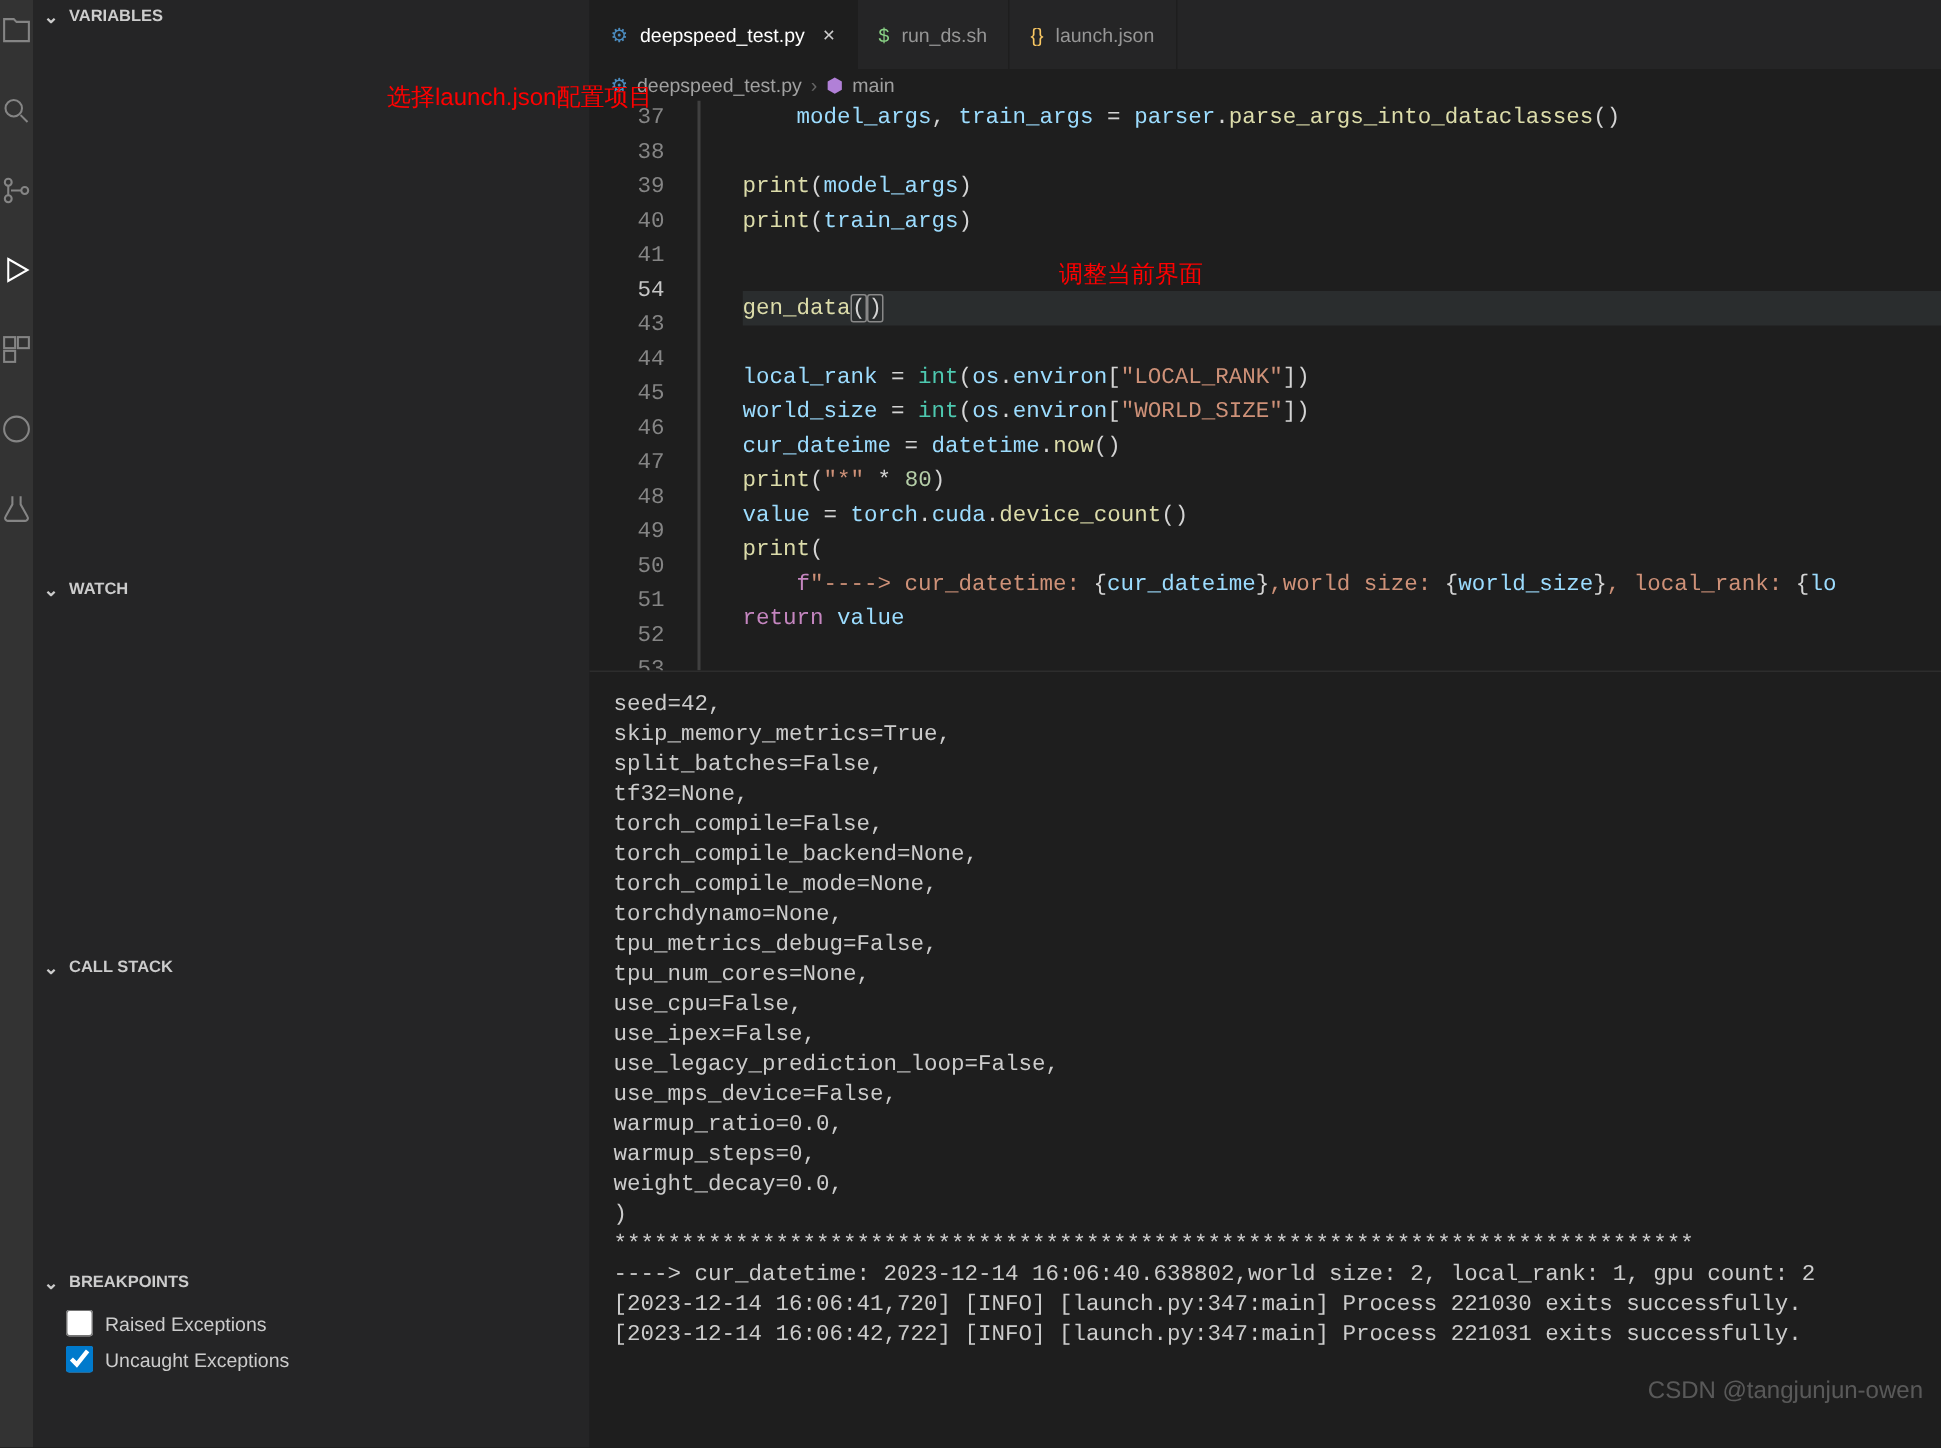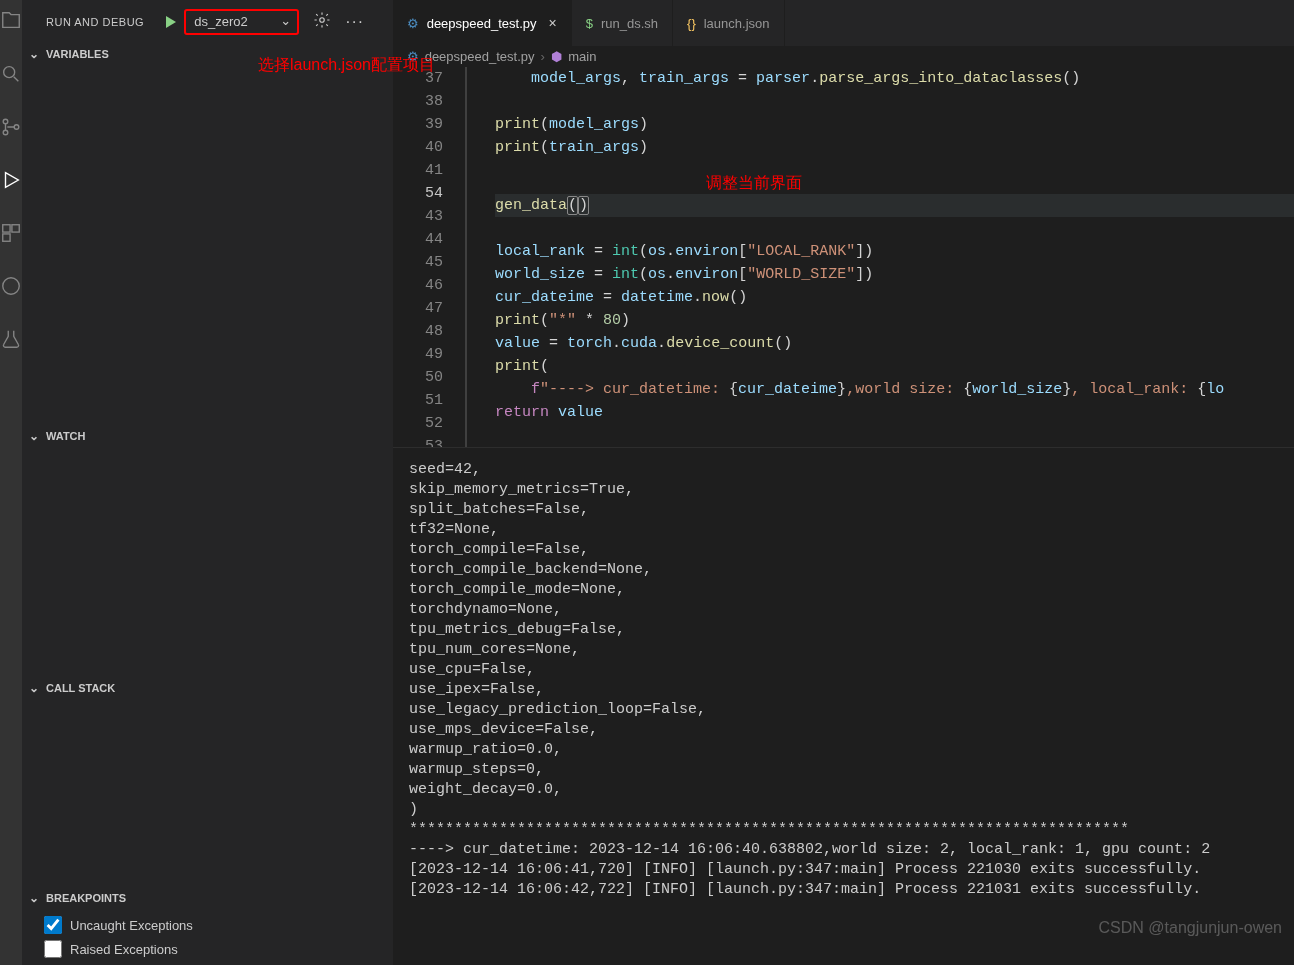--- a/index.html
+++ b/index.html
@@ -242,38 +242,20 @@
       </svg></div>
   <div><svg width="22" height="22" viewBox="0 0 24 24">
         <circle cx="12" cy="12" r="9" fill="none" stroke="#858585" stroke-width="1.5"></circle>
       </svg></div>
   <div><svg width="22" height="22" viewBox="0 0 24 24">
         <path d="M9 3v6l-5 9a2 2 0 002 3h12a2 2 0 002-3l-5-9V3" fill="none" stroke="#858585" stroke-width="1.5"></path>
       </svg></div>
 </div>
 
 <div class="sidebar">
-  <div class="sidebar-header">
-    <span class="sidebar-title">RUN AND DEBUG</span>
-    <span class="start-btn">
-      <svg width="16" height="16" viewBox="0 0 16 16">
-          <path d="M4 2l10 6-10 6z" fill="#89d185"></path>
-        </svg>
-    </span>
-    <div class="config-select">
-      <span>ds_zero2</span>
-    </div>
-    <span class="gear">
-      <svg width="18" height="18" viewBox="0 0 24 24">
-          <circle cx="12" cy="12" r="3" fill="none" stroke="#ccc" stroke-width="1.5"></circle>
-          <path d="M12 2v3M12 19v3M4.2 4.2l2.1 2.1M17.7 17.7l2.1 2.1M2 12h3M19 12h3M4.2 19.8l2.1-2.1M17.7 6.3l2.1-2.1" stroke="#ccc" stroke-width="1.5"></path>
-        </svg>
-    </span>
-    <span class="dots">···</span>
-  </div>
 
   <div class="section-header">
     <span class="chev">⌄</span>
     <span>VARIABLES</span>
   </div>
   <div class="section-body variables-section"></div>
 
   <div class="section-header">
     <span class="chev">⌄</span>
     <span>WATCH</span>
@@ -285,26 +267,26 @@
     <span>CALL STACK</span>
   </div>
   <div class="section-body callstack-section"></div>
 
   <div class="section-header">
     <span class="chev">⌄</span>
     <span>BREAKPOINTS</span>
   </div>
   <div class="breakpoints-body">
     <div class="bp-item">
+      <input type="checkbox" style="">
+      <span>Raised Exceptions</span>
+    </div>
+    <div class="bp-item">
       <input type="checkbox" checked="" style="">
       <span>Uncaught Exceptions</span>
-    </div>
-    <div class="bp-item">
-      <input type="checkbox" style="">
-      <span>Raised Exceptions</span>
     </div>
   </div>
 </div>
 
 <div class="annotation1">选择launch.json配置项目</div>
 <div class="annotation2">调整当前界面</div>
 
 <div class="main">
   <div class="tabs">
     <div class="tab active">

